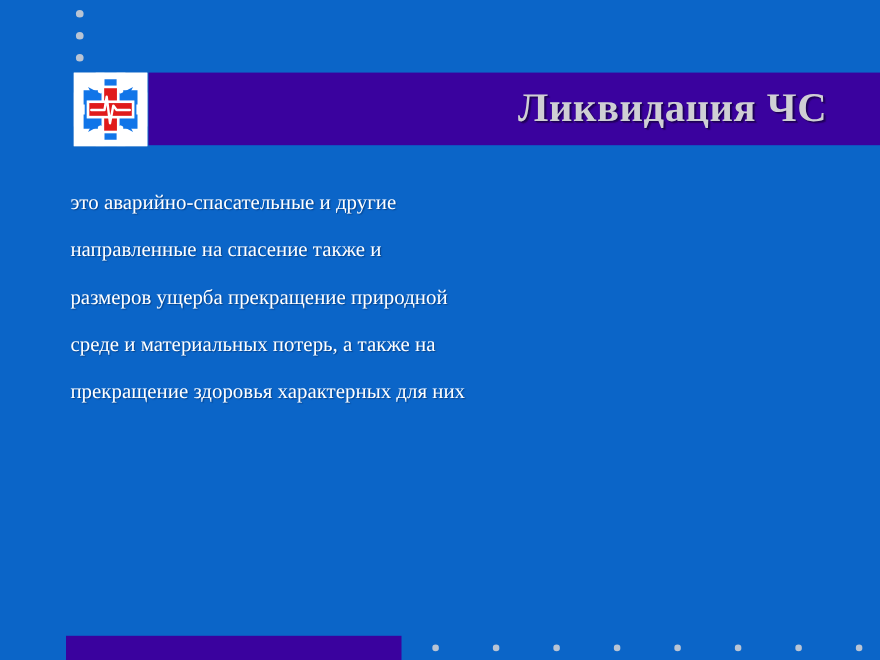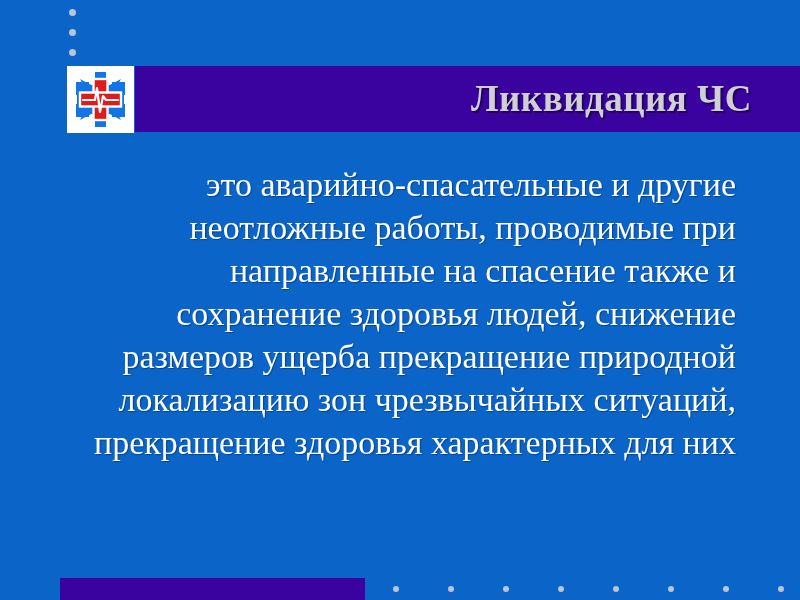--- a/index.html
+++ b/index.html
@@ -78,23 +78,23 @@
     width: 67px;
     height: 67px;
   }
 
   
   #body-text {
     position: absolute;
     left: 64px;
     top: 163px;
     width: 672px;
-    text-align: right;
+    text-align: left;
     color: #ffffff;
-    font-size: 34px;
+    font-size: 19px;
     line-height: 43px;
     text-shadow: 1px 1px 1px rgba(0, 40, 95, 0.55);
   }
   #body-text .ln {
     display: block;
     white-space: nowrap;
   }
 
   
   #footer-band {
@@ -176,25 +176,23 @@
         <rect x="13" y="26.5" width="41" height="14" fill="#e01b1b" stroke="#ffffff" stroke-width="2.4"></rect>
         <rect x="28.4" y="28.4" width="10.2" height="10.2" fill="#e01b1b"></rect>
       </g>
 
       <polyline points="16,34 24,34 28,34 30,22 33,46 36,30 39,34 51,34" fill="none" stroke="#ffffff" stroke-width="2.2" stroke-linecap="round" stroke-linejoin="round"></polyline>
     </svg>
   </div>
 
   <div id="body-text">
     <span class="ln">это аварийно-спасательные и другие</span>
-    <span class="ln">неотложные работы, проводимые при</span>
     <span class="ln">направленные на спасение также и</span>
-    <span class="ln">сохранение здоровья людей, снижение</span>
     <span class="ln">размеров ущерба прекращение природной</span>
-    <span class="ln">локализацию зон чрезвычайных ситуаций,</span>
+    <span class="ln">среде и материальных потерь, а также на</span>
     <span class="ln">прекращение здоровья характерных для них</span>
   </div>
 
   <div id="footer-band"></div>
 
   <div id="footer-dots">
       <span class="dot" style="left: 0px;"></span>
       <span class="dot" style="left: 55px;"></span>
       <span class="dot" style="left: 110px;"></span>
       <span class="dot" style="left: 165px;"></span>

